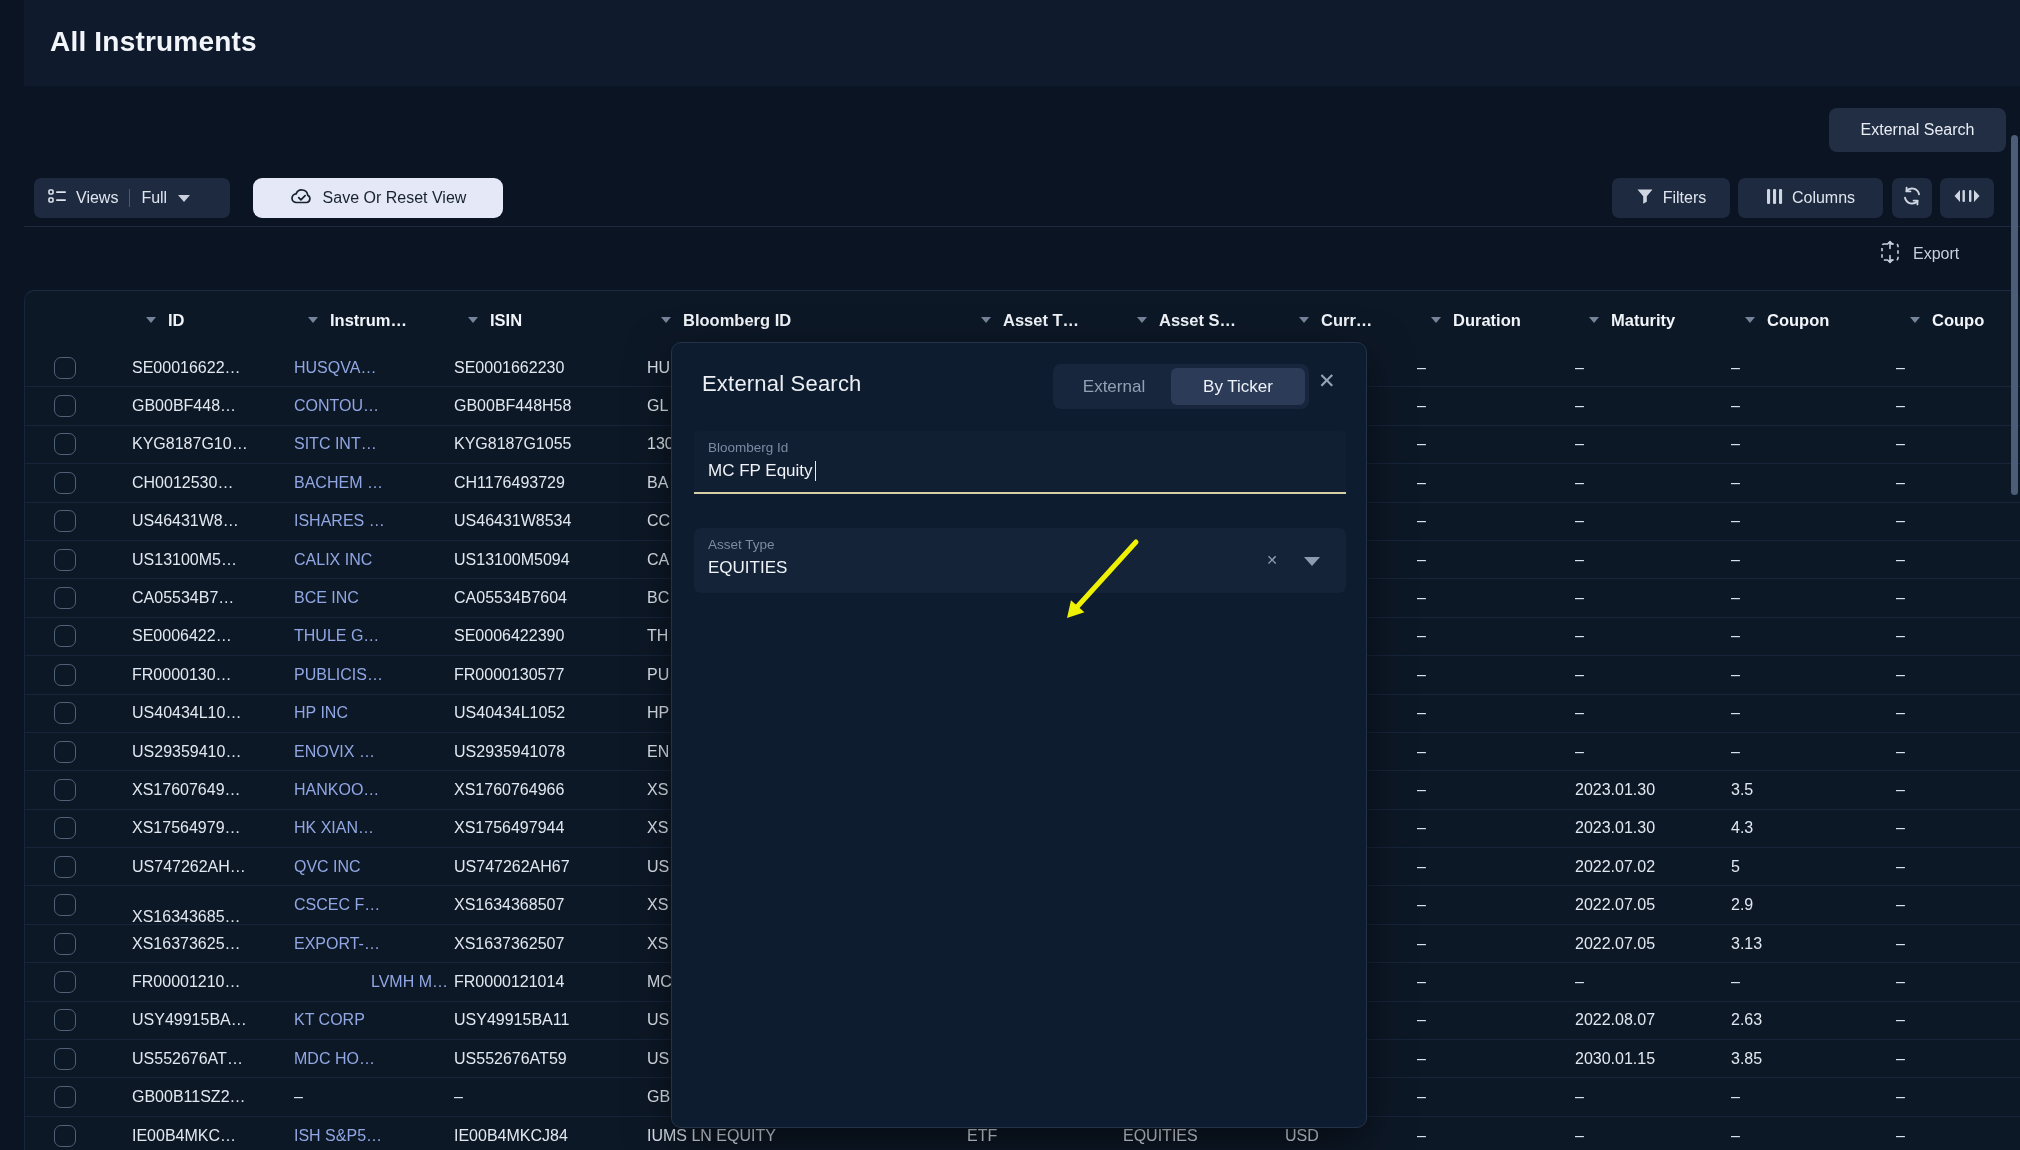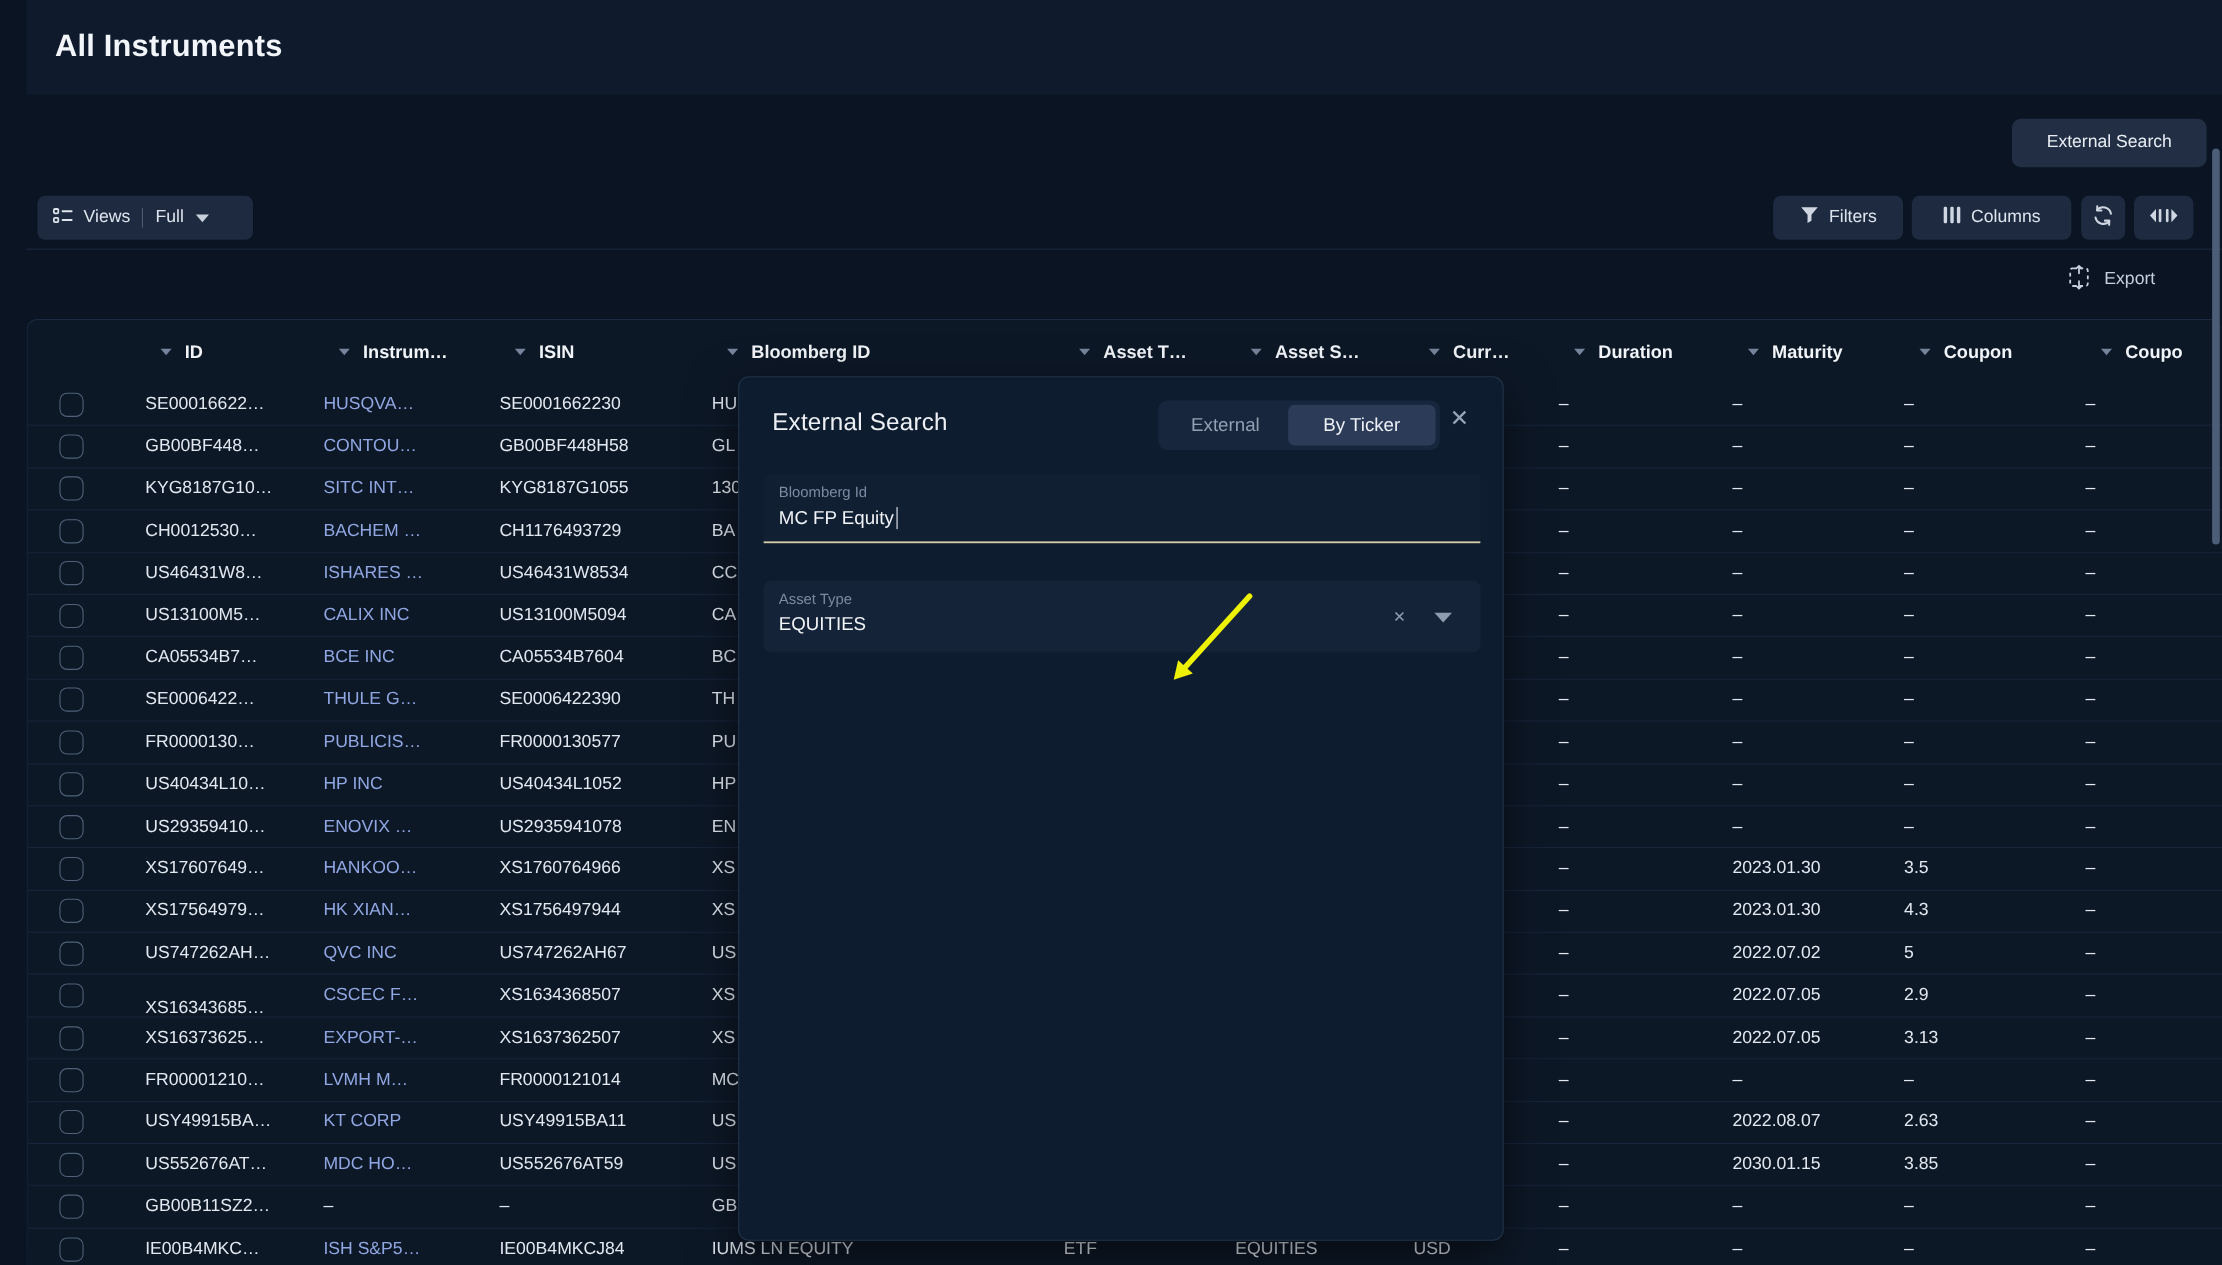--- a/index.html
+++ b/index.html
@@ -128,20 +128,29 @@
           <rect x="1" y="11" width="4" height="4" rx="1" fill="none" stroke="#dfe5ee" stroke-width="1.6"></rect>
           <rect x="8" y="12.2" width="10" height="1.8" rx="0.9" fill="#dfe5ee"></rect>
         </svg>
     </span>
     <span>Views</span>
     <span class="views-sep"></span>
     <span>Full</span>
     <span class="caret-down"></span>
   </div>
 
+  <div class="tbtn save-btn">
+    <span>
+      <svg width="24" height="20" viewBox="0 0 24 20">
+          <path d="M6.5 16.5a4.3 4.3 0 0 1-.4-8.6 6 6 0 0 1 11.6 1.3 3.9 3.9 0 0 1-.8 7.3z" fill="none" stroke="#17222f" stroke-width="1.7" stroke-linejoin="round"></path>
+          <path d="M8.7 11.6l2.2 2.2 4.2-4.2" fill="none" stroke="#17222f" stroke-width="1.7" stroke-linecap="round" stroke-linejoin="round"></path>
+        </svg>
+    </span>
+    <span>Save Or Reset View</span>
+  </div>
 
   <div class="tbtn filters-btn">
     <span>
       <svg width="18" height="17" viewBox="0 0 18 17">
           <path d="M1.5 1.5h15l-5.7 6.7v5.5l-3.6 2.1V8.2z" fill="#cfd6e2"></path>
         </svg>
     </span>
     <span>Filters</span>
   </div>
 
@@ -494,21 +503,21 @@
           <div class="td" style="width: 158px;">–</div>
           <div class="td" style="width: 156px;">2022.07.05</div>
           <div class="td" style="width: 165px;">3.13</div>
           <div class="td" style="width: 140px;">–</div>
         </div>
         <div class="tr">
           <div class="cb-cell" style="width: 101px;">
             <div class="checkbox"></div>
           </div>
           <div class="td" style="width: 162px;">FR00001210…</div>
-          <div class="td link" style="width: 160px;">LVMH M…</div>
+          <div class="td link" style="width: 160px; text-align: right;">LVMH M…</div>
           <div class="td" style="width: 193px;">FR0000121014</div>
           <div class="td" style="width: 320px;">MC</div>
           <div class="td" style="width: 156px;"></div>
           <div class="td" style="width: 162px;"></div>
           <div class="td" style="width: 132px;"></div>
           <div class="td" style="width: 158px;">–</div>
           <div class="td" style="width: 156px;">–</div>
           <div class="td" style="width: 165px;">–</div>
           <div class="td" style="width: 140px;">–</div>
         </div>

